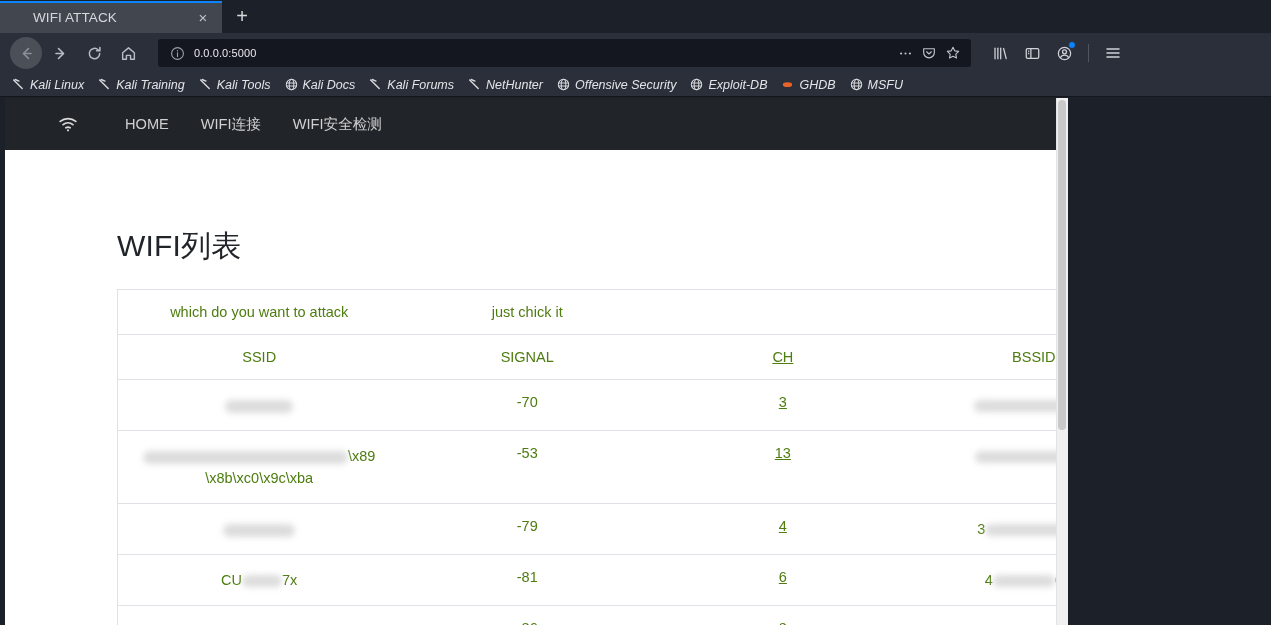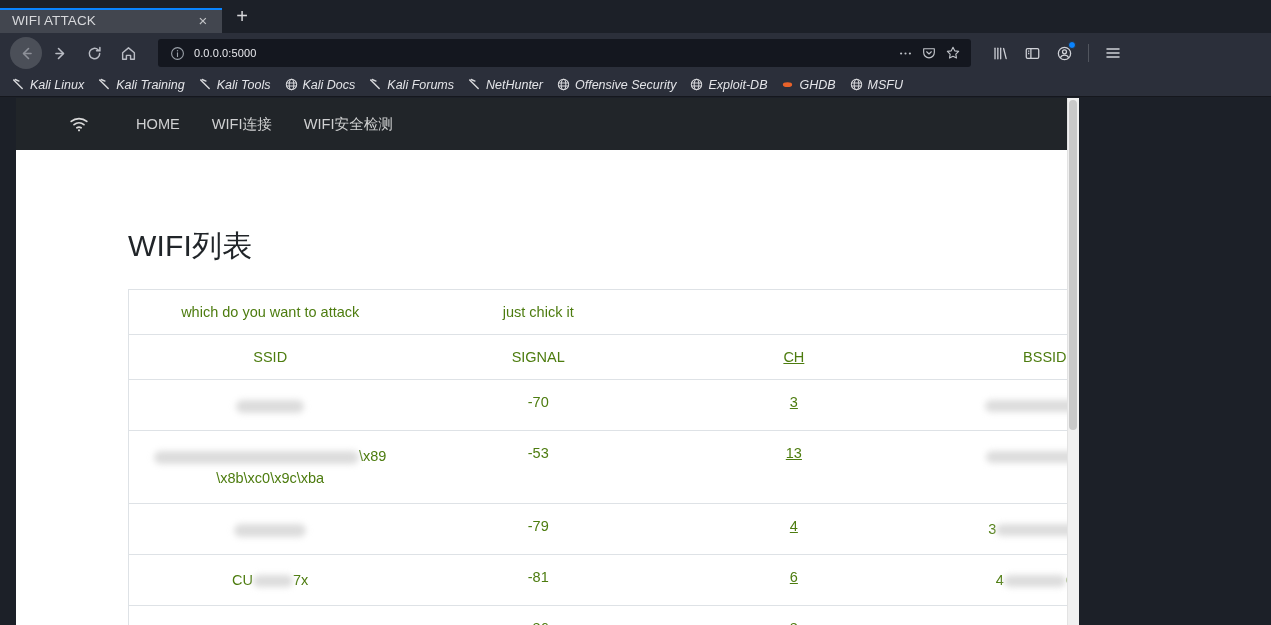--- a/index.html
+++ b/index.html
@@ -16,24 +16,24 @@
   .chrome-top { background:#1c2028; }
 
   
   .tabstrip {
     height: 33px; background:#1c2028;
     display:flex; align-items:flex-end; padding-left:0;
     position:relative;
   }
   .tab {
     position:relative;
-    width: 222px; height: 25px;
+    width: 222px; height: 32px;
     background:#42464f;
     display:flex; align-items:center;
-    padding: 0 8px 0 12px;
+    padding: 0 8px 0 33px;
     color:#d7d8db; font-size:13.5px;
   }
   .tab::before {
     content:""; position:absolute; left:0; right:0; top:0; height:2px;
     background:#0a84ff;
   }
   .tab-title {
     flex:1; white-space:nowrap; overflow:hidden; text-overflow:ellipsis;
     letter-spacing:.1px;
   }
@@ -87,21 +87,21 @@
   }
   .bm {
     display:flex; align-items:center; gap:5px;
     padding:2px 6px; border-radius:3px;
     color:#e3e4e8; font-size:12.5px; white-space:nowrap;font-style:italic;
   }
   .bm-ico { width:13px; height:13px; display:flex; align-items:center; justify-content:center; flex:0 0 auto; }
 
   
   .viewport {
-    position:absolute; left:16px; top:98px; width:1063px; height:527px;
+    position:absolute; left:5px; top:98px; width:1063px; height:527px;
     background:#ffffff; overflow:hidden;
   }
   .scroll-track {
     position:absolute; right:0; top:0; width:12px; height:527px;
     background:#f0f0f0; border-left:1px solid #e3e3e3;
   }
   .scroll-thumb {
     position:absolute; right:2px; top:2px; width:8px; height:330px;
     background:#c9c9c9; border-radius:4px;
   }

